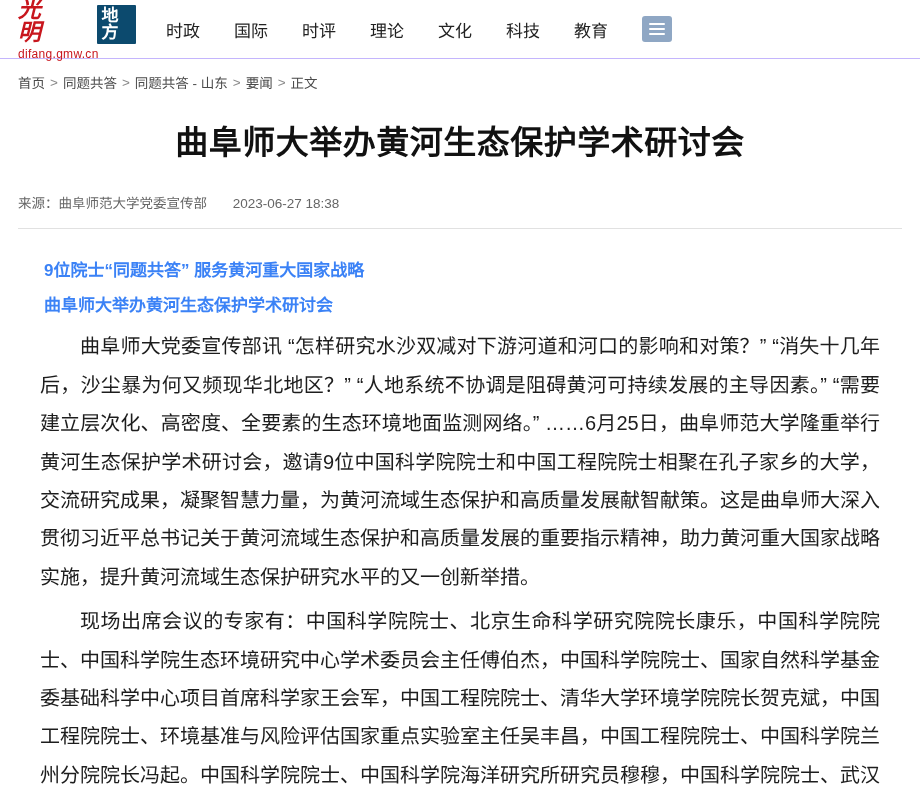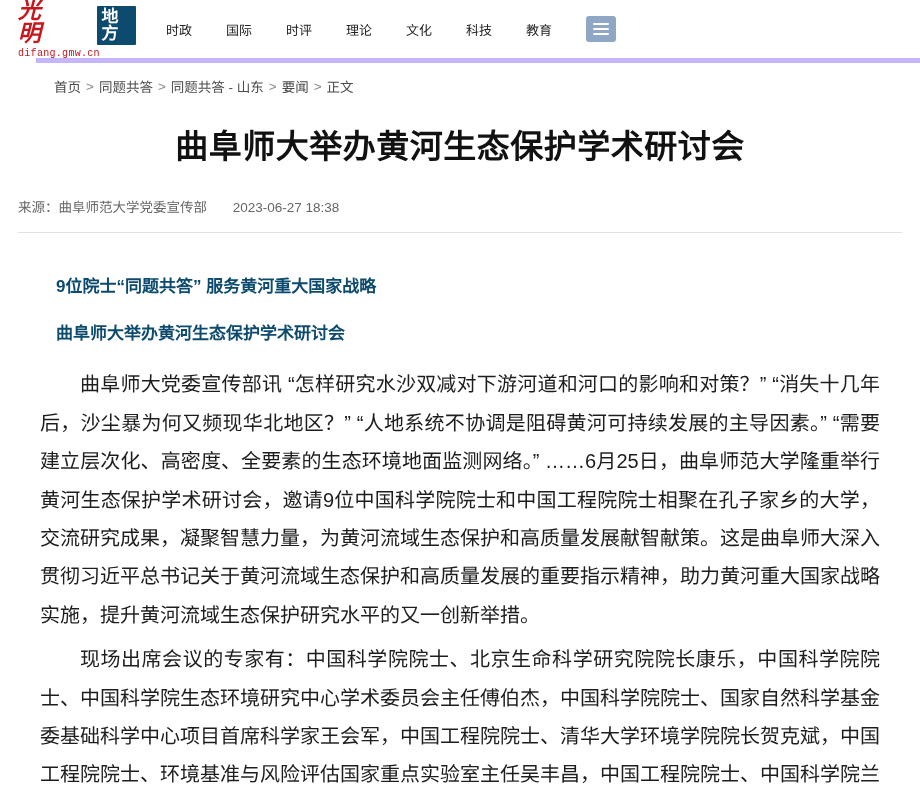--- a/index.html
+++ b/index.html
@@ -59,33 +59,33 @@
     background: #0c4a6e;
     color: #fff;
     font-size: 17px;
     font-weight: bold;
     padding: 2px 5px 3px 5px;
     margin-left: 4px;
     line-height: 1;
     border-radius: 1px;
   }
   .logo-url {
-    font-size: 10px;
+    font-size: 12px;
     color: #c8161d;
     letter-spacing: 0.3px;
     margin-top: 3px;
-    font-family: Liberation Mono, monospace;
+    font-family: Liberation Sans, sans-serif;
   }
   .nav {
     display: flex;
     align-items: center;
     flex: 1 1 auto;
   }
   .nav-item {
-    font-size: 13px;
+    font-size: 17px;
     color: #222;
     margin-right: 34px;
     cursor: pointer;
     white-space: nowrap;
   }
   .nav-more {
     width: 30px;
     height: 26px;
     background: #8fa7c4;
     border-radius: 3px;
@@ -99,28 +99,27 @@
     display: block;
     width: 16px;
     height: 2px;
     background: #fff;
     margin: 1.5px 0;
     border-radius: 1px;
   }
 
   
   .breadcrumb {
-    border-top: 5px solid #c4b5fd;
+    border-top: 1px solid #c4b5fd;
     padding: 13px 18px 11px 18px;
     font-size: 13.5px;
     color: #4a4a4a;
     display: flex;
     align-items: center;
     flex-wrap: wrap;
-    margin-left: 36px;
   }
   .breadcrumb a {
     color: #4a4a4a;
     text-decoration: none;
     cursor: pointer;
   }
   .crumb-sep {
     margin: 0 5px;
     color: #8a8a8a;
   }
@@ -155,24 +154,24 @@
   }
 
   
   .content {
     padding: 22px 40px 0 40px;
     box-sizing: border-box;
   }
   .sub-title {
     font-weight: bold;
     font-size: 17px;
-    color: #0c4a6e;
+    color: #3b82f6;
     line-height: 1.85;
     text-indent: 0;
-    margin: 16px;
+    margin: 4px;
   }
   .sub-title:first-child { margin-bottom: 0; }
   .para {
     font-size: 20px;
     line-height: 1.92;
     color: #1d1d1d;
     text-indent: 2em;
     margin: 6px 0 0 0;
     text-align: justify;
     font-family: "Liberation Sans", "DejaVu Sans", sans-serif;

